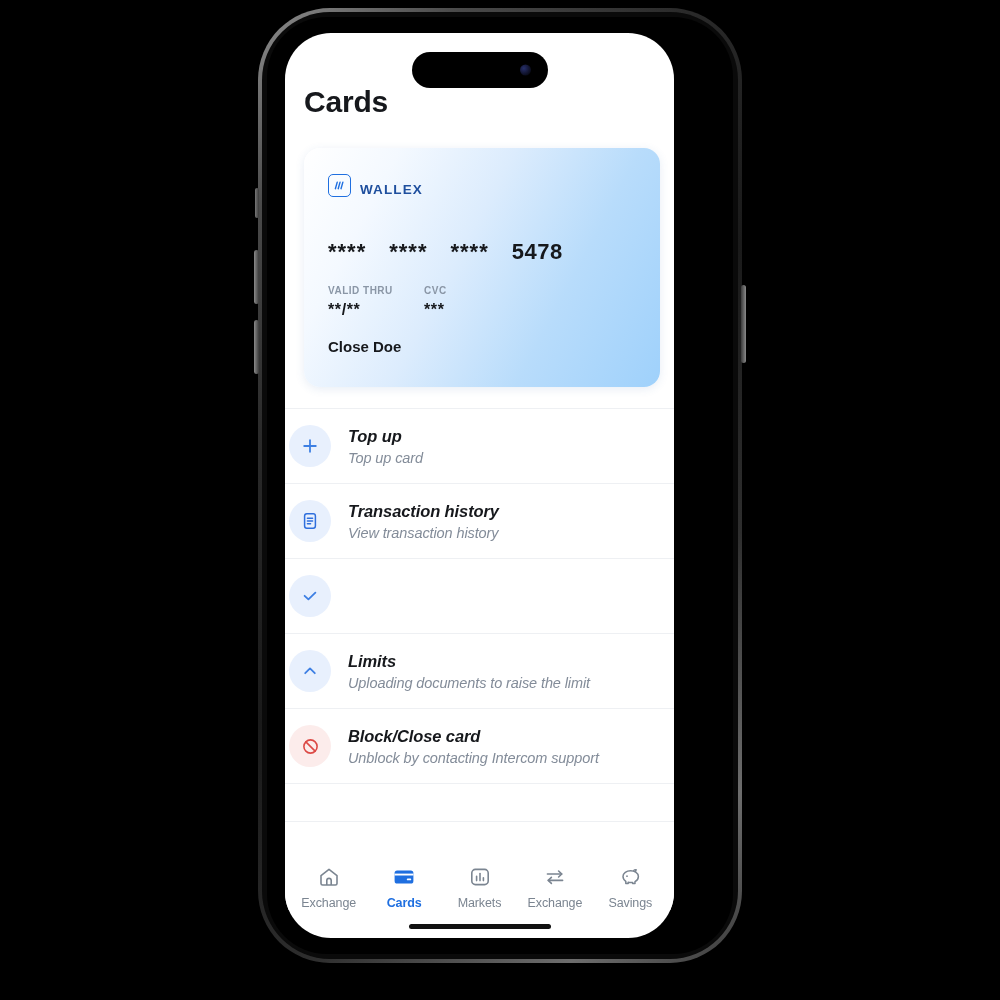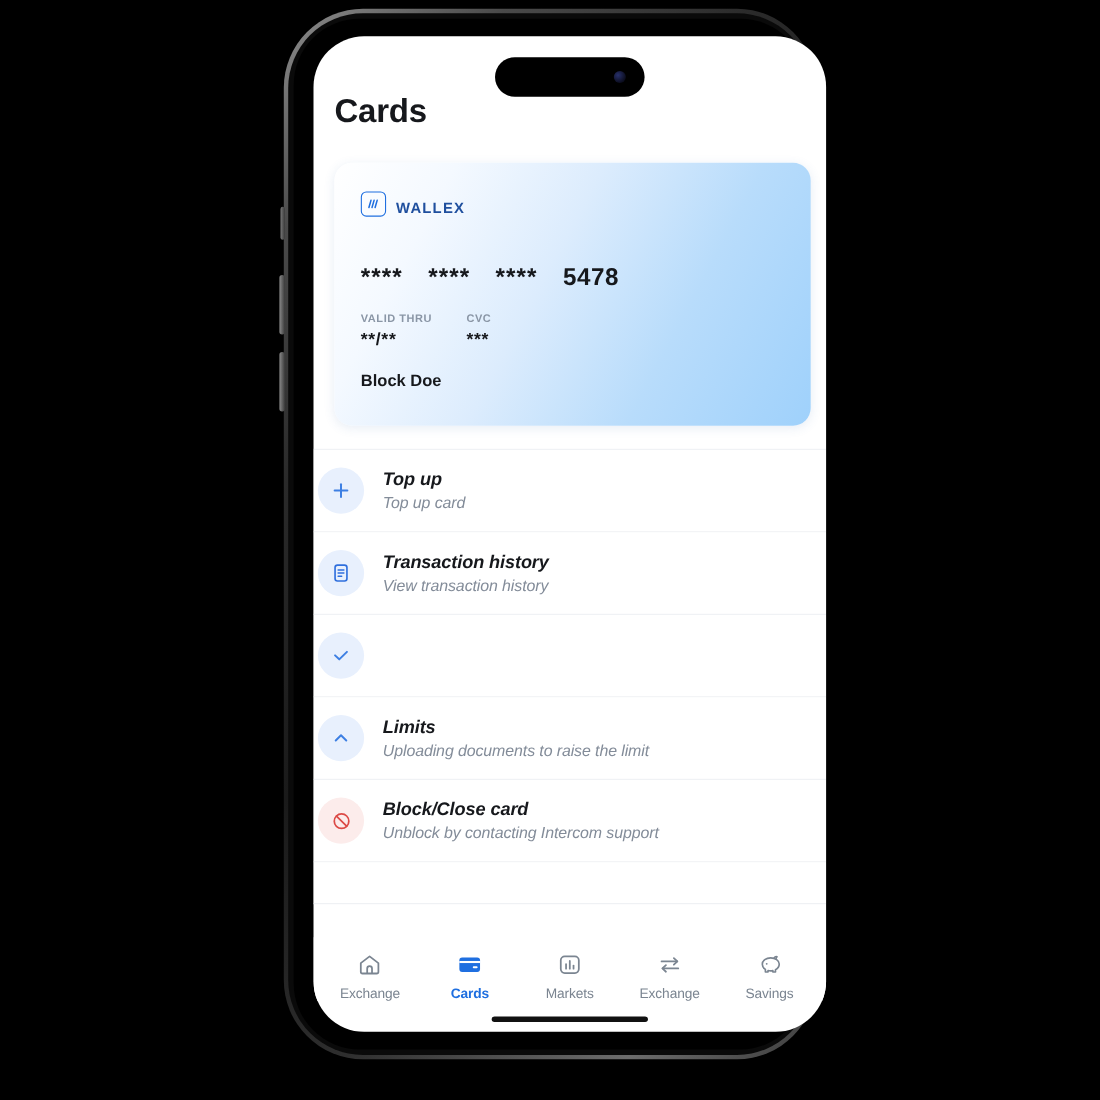--- a/index.html
+++ b/index.html
@@ -38,21 +38,21 @@
   .btn-volup{ position:absolute; left:254px; top:250px; width:5px; height:54px;
               border-radius:3px; background:linear-gradient(90deg,#8a8a8a,#3a3a3a); }
   .btn-voldn{ position:absolute; left:254px; top:320px; width:5px; height:54px;
               border-radius:3px; background:linear-gradient(90deg,#8a8a8a,#3a3a3a); }
   .btn-power{ position:absolute; left:741px; top:285px; width:5px; height:78px;
               border-radius:3px; background:linear-gradient(270deg,#8a8a8a,#3a3a3a); }
 
   
   .screen{
     position:absolute; left:285px; top:33px;
-    width:466px; height:905px;
+    width:389px; height:905px;
     background:#ffffff;
     border-radius:46px;
     overflow:hidden;
     display:flex; flex-direction:column;
   }
 
   .dynamic-island{
     position:absolute; left:50%; top:19px; transform:translateX(-50%);
     width:136px; height:36px; border-radius:20px; background:#000;
     z-index:30;
@@ -203,21 +203,21 @@
           <div class="meta-col valid">
             <span class="meta-label">VALID THRU</span>
             <span class="meta-value">**/**</span>
           </div>
           <div class="meta-col">
             <span class="meta-label">CVC</span>
             <span class="meta-value">***</span>
           </div>
         </div>
 
-        <div class="card-holder">Block Doe</div>
+        <div class="card-holder">Close Doe</div>
       </div>
     </div>
 
     <div class="menu">
 
       <div class="menu-item">
         <span class="mi-icon blue">
           <svg width="20" height="20" viewBox="0 0 20 20">
             <g stroke="#3d7fe3" stroke-width="1.8" stroke-linecap="round">
               <path d="M10 4.2 V15.8"></path>

